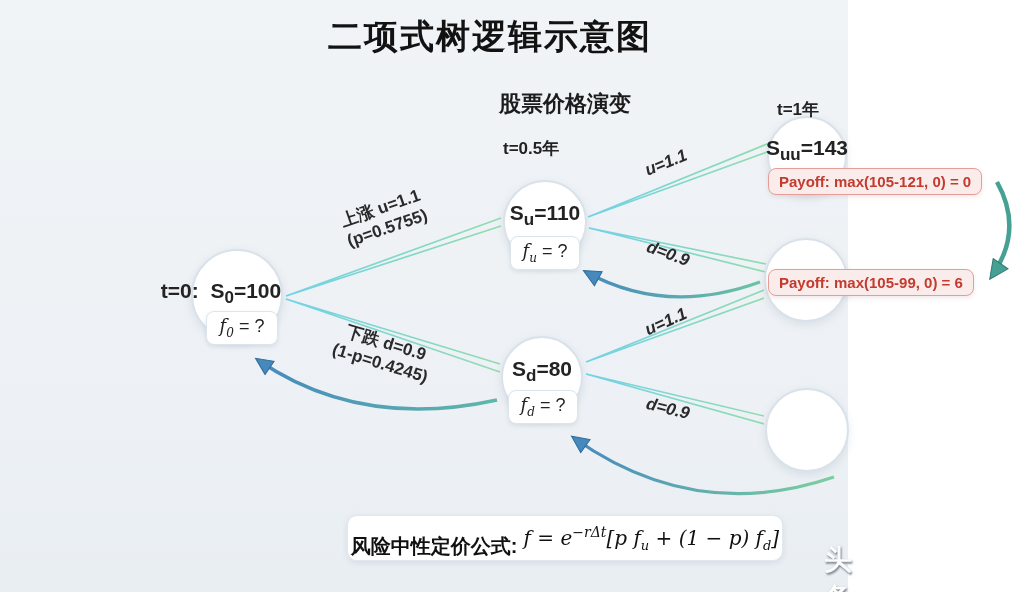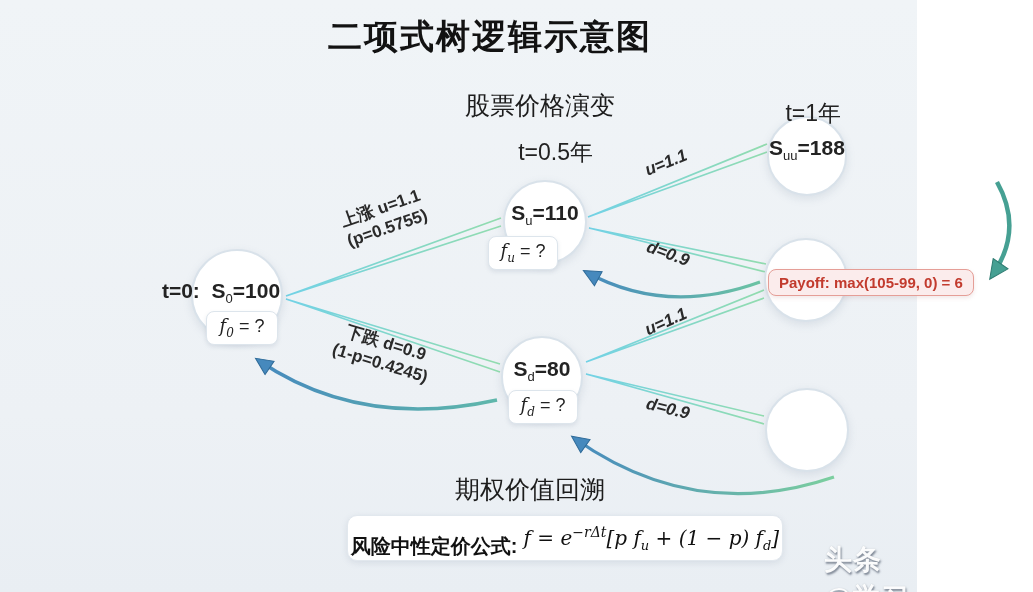--- a/index.html
+++ b/index.html
@@ -4,32 +4,32 @@
 <style>
   :root{
     --edge-cyan:#72d2e6; --edge-green:#92dcae;
     --arrow-blue:#4689bd; --arrow-teal:#46a093;
     --payoff-text:#c23b2e; --payoff-bg:#fbecec; --payoff-border:#e59e97;
     --node-border:#d9e2ea; --text-dark:#1f1f1f; --bg:#edf1f5;
   }
   *{margin:0;padding:0;box-sizing:border-box;}
   body{width:1033px;height:592px;overflow:hidden;
        font-family:"Liberation Sans","DejaVu Sans",sans-serif;color:var(--text-dark);}
-  .stage{position:relative;width:917px;height:592px;
+  .stage{position:relative;width:848px;height:592px;
          background:linear-gradient(180deg,#f0f4f7 0%,#edf1f5 70%,#e9eef3 100%);}
   svg.links{position:absolute;left:0;top:0;z-index:1;}
   .title{position:absolute;left:0;top:14px;width:980px;text-align:center;
          font-size:34px;font-weight:800;letter-spacing:2px;color:#121212;z-index:3;}
-  .heading{position:absolute;z-index:3;font-size:25px;font-weight:400;text-align:left;color:#1c1c1c;}
-  .tlabel{position:absolute;z-index:3;font-size:23px;font-weight:400;text-align:right;color:#222;}
+  .heading{position:absolute;z-index:3;font-size:22px;font-weight:700;text-align:center;color:#1c1c1c;}
+  .tlabel{position:absolute;z-index:3;font-size:17px;font-weight:700;text-align:left;color:#222;}
   .circle{position:absolute;border-radius:50%;background:#fff;border:2px solid var(--node-border);
           box-shadow:0 3px 8px rgba(120,140,160,.18);z-index:2;}
   .nlabel{position:absolute;z-index:4;font-size:21px;font-weight:600;text-align:center;
           white-space:nowrap;color:#232323;}
-  .nlabel sub{font-size:13px;font-weight:400;}
+  .nlabel sub{font-size:17px;font-weight:700;}
   .fbox{position:absolute;z-index:4;background:#fff;border:1.5px solid #dde5ec;border-radius:8px;
         box-shadow:0 2px 4px rgba(120,140,160,.18);text-align:center;padding:3px 0 4px;
         font-size:18px;color:#222;}
   .fi{font-family:"DejaVu Serif","Liberation Serif",serif;font-style:italic;}
   .fbox sub{font-size:12px;font-family:"DejaVu Serif","Liberation Serif",serif;font-style:italic;}
   .payoff{position:absolute;z-index:5;background:var(--payoff-bg);border:1.5px solid var(--payoff-border);
           border-radius:8px;color:var(--payoff-text);font-size:15px;font-weight:700;
           padding:4px 10px;white-space:nowrap;box-shadow:0 2px 4px rgba(160,100,100,.15);}
   .elabel{position:absolute;z-index:3;font-size:17px;font-weight:600;text-align:center;
           line-height:1.25;white-space:nowrap;color:#2a2a2a;}
@@ -106,21 +106,20 @@
     <path fill="none" stroke="url(#g6)" stroke-width="1.7" d="M586,374 L764,416 M586,374 L764,424"></path>
 
     <path fill="none" stroke="url(#ga)" stroke-width="3.2" marker-end="url(#mBlue)" d="M760,282 Q666,316 586,272"></path>
     <path fill="none" stroke="url(#gb)" stroke-width="3.2" marker-end="url(#mBlue)" d="M834,477 Q695,524 574,438"></path>
     <path fill="none" stroke="url(#gc)" stroke-width="3.5" marker-end="url(#mBlue)" d="M497,400 Q360,430 258,360"></path>
     <path fill="none" stroke="#46a093" stroke-width="4.5" marker-end="url(#mTeal)" d="M997,182 Q1024,230 992,276"></path>
   </svg>
 
   <div class="title">二项式树逻辑示意图</div>
   <div class="heading" style="left:465px;top:89px;width:200px">股票价格演变</div>
-  <div class="heading" style="left:455px;top:473px;width:200px">期权价值回溯</div>
   <div class="tlabel" style="left:503px;top:137px;width:90px">t=0.5年</div>
   <div class="tlabel" style="left:777px;top:98px;width:64px">t=1年</div>
 
   <div class="circle" style="left:191px;top:249px;width:92px;height:92px"></div>
   <div class="circle" style="left:503px;top:180px;width:84px;height:84px"></div>
   <div class="circle" style="left:501px;top:336px;width:82px;height:82px"></div>
   <div class="circle" style="left:767px;top:116px;width:80px;height:80px"></div>
   <div class="circle" style="left:764px;top:238px;width:84px;height:84px"></div>
   <div class="circle" style="left:765px;top:388px;width:84px;height:84px"></div>
 
@@ -128,33 +127,34 @@
     <span>t=0:</span>&nbsp;
     <span>S</span><sub>0</sub><span>=100</span>
   </div>
   <div class="nlabel" style="left:503px;top:201px;width:84px">
     <span>S</span><sub>u</sub><span>=110</span>
   </div>
   <div class="nlabel" style="left:501px;top:357px;width:82px">
     <span>S</span><sub>d</sub><span>=80</span>
   </div>
   <div class="nlabel" style="left:762px;top:136px;width:90px">
-    <span>S</span><sub>uu</sub><span>=188</span>
+    <span>S</span><sub>uu</sub><span>=143</span>
   </div>
 
   <div class="fbox" style="left:206px;top:311px;width:72px">
     <span class="fi">f</span><sub>0</sub><span> = ?</span>
   </div>
-  <div class="fbox" style="left:488px;top:236px;width:70px">
+  <div class="fbox" style="left:510px;top:236px;width:70px">
     <span class="fi">f</span><sub>u</sub><span> = ?</span>
   </div>
   <div class="fbox" style="left:508px;top:390px;width:70px">
     <span class="fi">f</span><sub>d</sub><span> = ?</span>
   </div>
 
+  <div class="payoff" style="left:768px;top:168px">Payoff: max(105-121, 0) = 0</div>
   <div class="payoff" style="left:768px;top:269px">Payoff: max(105-99, 0) = 6</div>
 
   <div class="elabel" style="left:325px;top:197px;width:118px;transform:rotate(-19deg)">
     <div>上涨 u=1.1</div>
     <div>(p=0.5755)</div>
   </div>
   <div class="elabel" style="left:318px;top:332px;width:130px;transform:rotate(17deg)">
     <div>下跌 d=0.9</div>
     <div>(1-p=0.4245)</div>
   </div>

